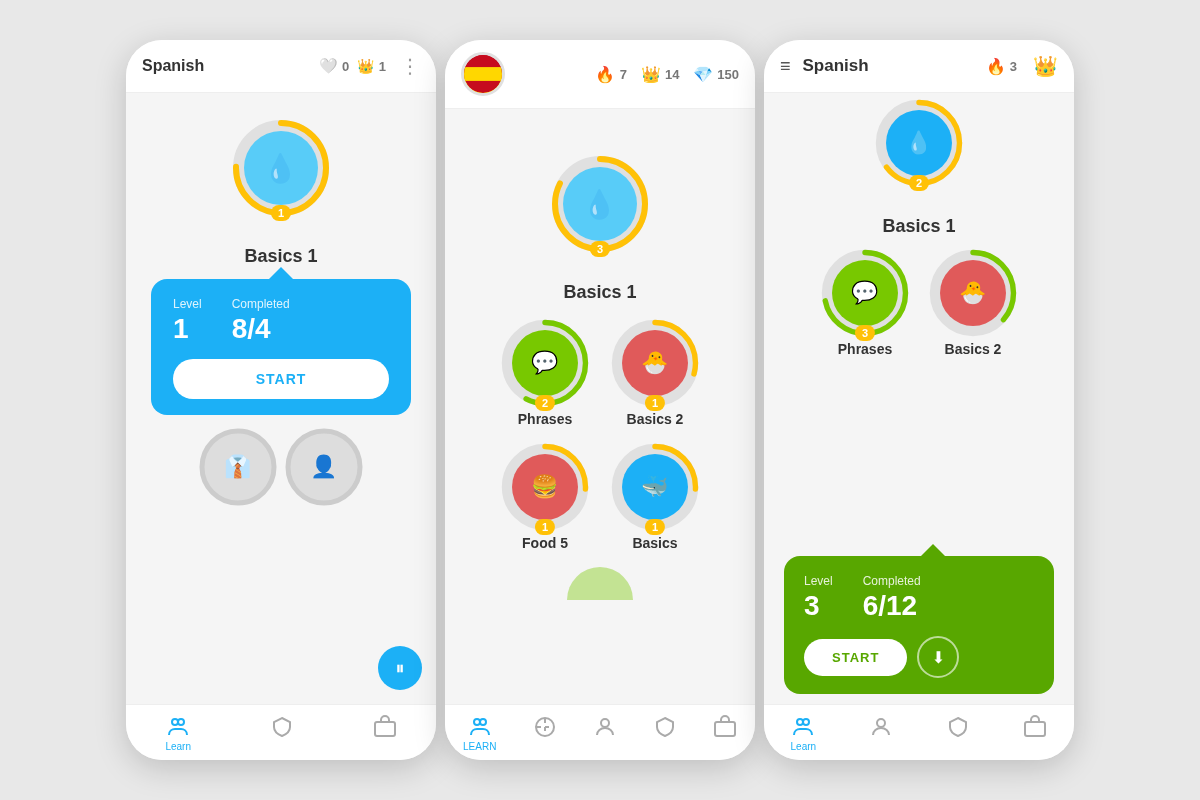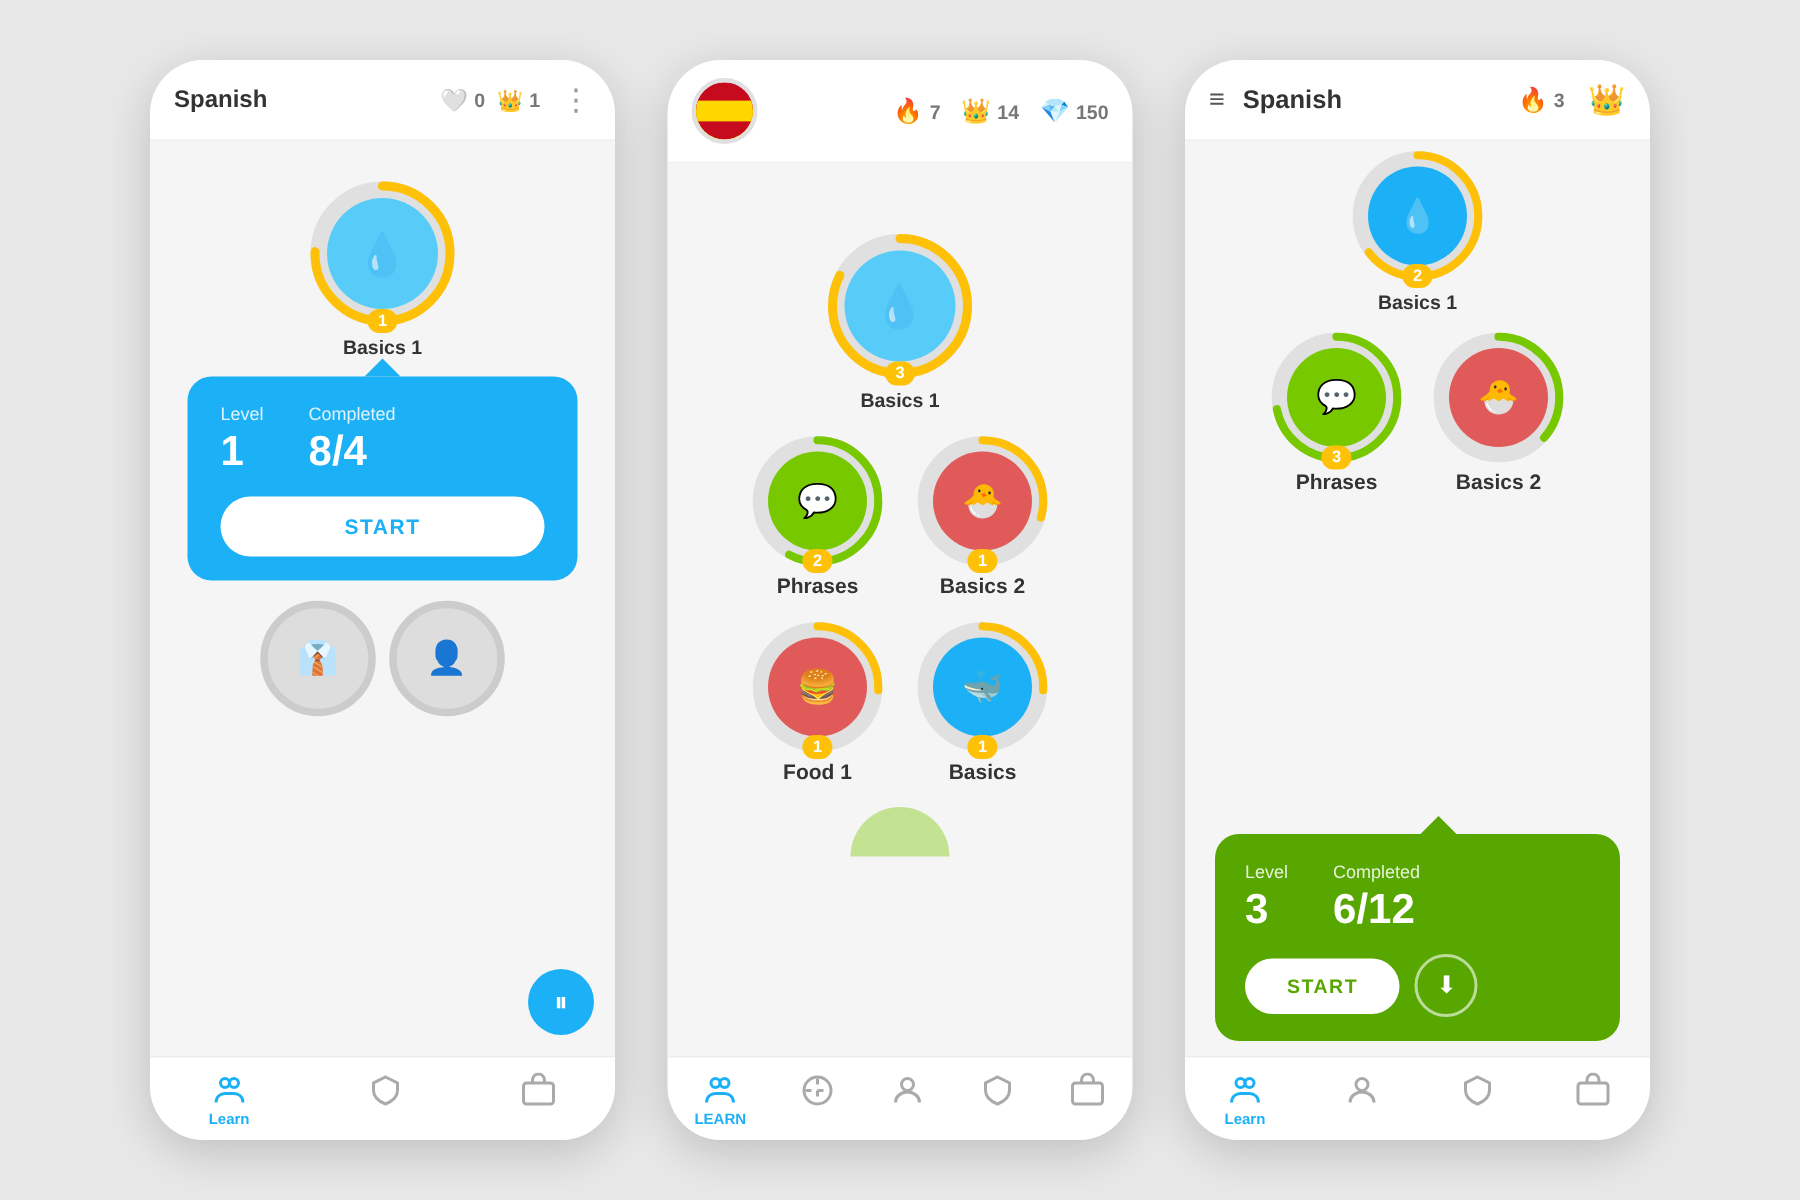--- a/index.html
+++ b/index.html
@@ -9,21 +9,21 @@
       justify-content: center;
       align-items: center;
       width: 1200px;
       height: 800px;
       font-family: 'Segoe UI', Arial, sans-serif;
       overflow: hidden;
     }
 
     .phones-container {
       display: flex;
-      gap: 35px;
+      gap: 9px;
       align-items: center;
       padding: 20px;
     }
 
     .phone {
       width: 310px;
       height: 720px;
       background: #f5f5f5;
       border-radius: 36px;
       overflow: hidden;
@@ -121,22 +121,22 @@
       background: #ffc107;
       border-radius: 8px;
       padding: 2px 7px;
       font-size: 11px;
       font-weight: 700;
       color: #fff;
       z-index: 2;
     }
 
     .skill-label {
-      margin-top: 10px;
-      font-size: 13px;
+      margin-top: 33px;
+      font-size: 18px;
       font-weight: 600;
       color: #333;
     }
 
     
     .popup-card {
       margin-top: 12px;
       background: #1cb0f6;
       border-radius: 16px;
       padding: 18px 22px 16px;
@@ -217,21 +217,21 @@
       display: flex;
       flex-direction: column;
       align-items: center;
       gap: 2px;
       cursor: pointer;
       font-size: 10px;
       color: #aaa;
     }
     .nav-item.active { color: #1cb0f6; }
     .nav-item svg { width: 24px; height: 24px; }
-    .nav-label { font-size: 10px; font-weight: 700; }
+    .nav-label { font-size: 10px; font-weight: 400; }
 
     
     .phone2-header {
       display: flex;
       align-items: center;
       padding: 12px 16px;
       background: #fff;
       border-bottom: 1px solid #eee;
       gap: 10px;
     }
@@ -482,21 +482,21 @@
 
         <div class="skill-item">
           <div class="skill-circle" style="width:80px;height:80px;">
             <svg class="ring" viewBox="0 0 100 100" style="width:90px;height:90px;top:-5px;left:-5px;">
               <circle cx="50" cy="50" r="45" fill="none" stroke="#e0e0e0" stroke-width="6"></circle>
               <circle cx="50" cy="50" r="45" fill="none" stroke="#ffc107" stroke-width="6" stroke-dasharray="283" stroke-dashoffset="210" stroke-linecap="round" transform="rotate(-90 50 50)"></circle>
             </svg>
             <div style="width:66px;height:66px;border-radius:50%;background:#e05a5a;display:flex;align-items:center;justify-content:center;font-size:22px;z-index:1;">🍔</div>
             <div class="crown-badge">1</div>
           </div>
-          <div class="skill-label-2">Food 1</div>
+          <div class="skill-label-2">Food 5</div>
         </div>
 
         <div class="skill-item">
           <div class="skill-circle" style="width:80px;height:80px;">
             <svg class="ring" viewBox="0 0 100 100" style="width:90px;height:90px;top:-5px;left:-5px;">
               <circle cx="50" cy="50" r="45" fill="none" stroke="#e0e0e0" stroke-width="6"></circle>
               <circle cx="50" cy="50" r="45" fill="none" stroke="#ffc107" stroke-width="6" stroke-dasharray="283" stroke-dashoffset="210" stroke-linecap="round" transform="rotate(-90 50 50)"></circle>
             </svg>
             <div style="width:66px;height:66px;border-radius:50%;background:#1cb0f6;display:flex;align-items:center;justify-content:center;font-size:22px;z-index:1;">🐳</div>
             <div class="crown-badge">1</div>

